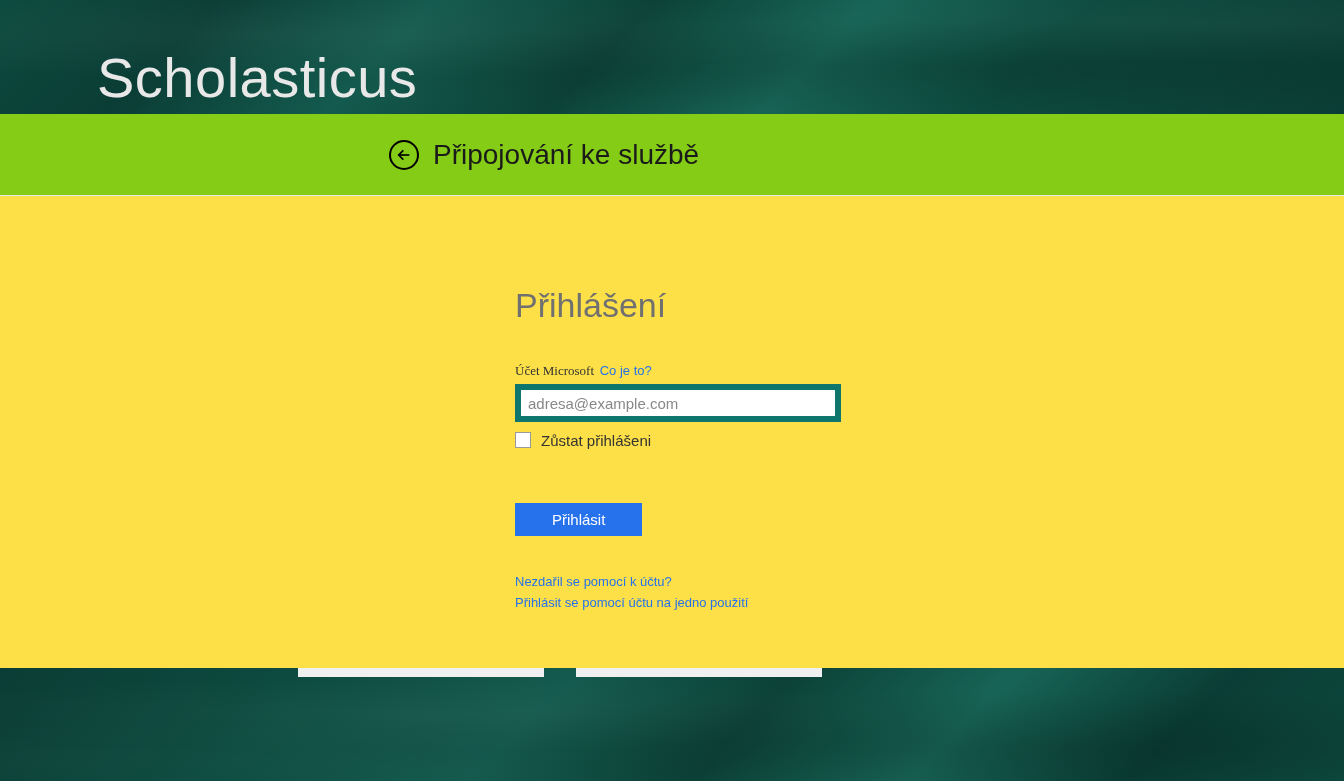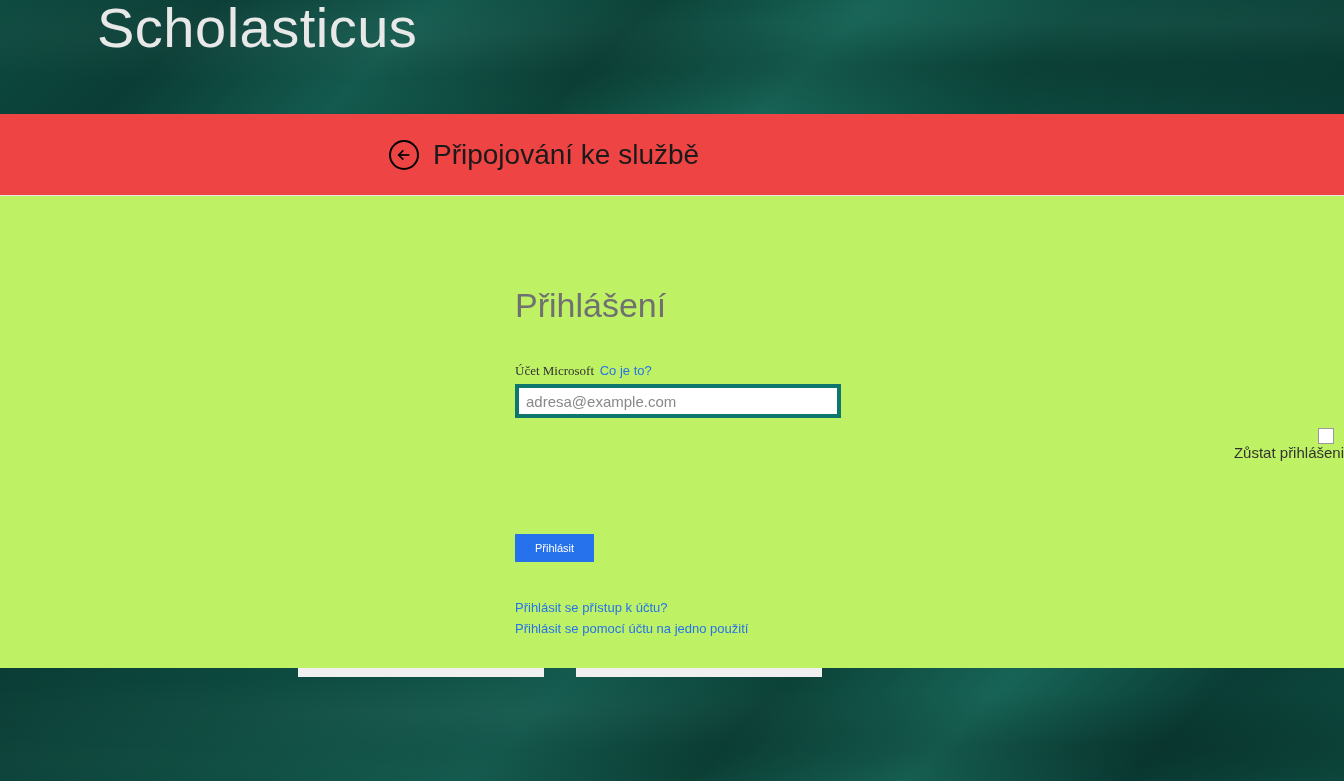--- a/index.html
+++ b/index.html
@@ -15,20 +15,21 @@
       overflow: hidden;
       background: #ffffff;
     }
     
     .top-banner {
       height: 114px;
       background: linear-gradient(135deg, #0d4a3f 0%, #0a3d35 15%, #145a4e 30%, #0c4238 45%, #176456 60%, #0d4a3f 75%, #0a3d35 100%);
       background-size: cover;
       position: relative;
       display: flex;
+      align-items: flex-end;
       padding-left: 97px;
       padding-bottom: 8px;
     }
     
     .top-banner::before {
       content: "";
       position: absolute;
       inset: 0;
       background: 
         radial-gradient(ellipse at 20% 30%, rgba(255,255,255,0.04) 0%, transparent 40%),
@@ -40,21 +41,21 @@
       font-size: 56px;
       font-weight: 300;
       color: #e8e8e8;
       position: relative;
       letter-spacing: 0.5px;
       line-height: 1;
     }
     
     .subheader {
       height: 82px;
-      background: #ef4444;
+      background: #84cc16;
       border-bottom: 1px solid #e6e6e6;
       display: flex;
       align-items: center;
       padding-left: 389px;
     }
     
     .back-button {
       width: 30px;
       height: 30px;
       border: 2px solid #000000;
@@ -73,21 +74,21 @@
     }
     
     .subheader-title {
       font-size: 28px;
       font-weight: 300;
       color: #1a1a1a;
     }
     
     .content-area {
       height: 472px;
-      background: #bef264;
+      background: #fde047;
       padding-top: 90px;
       padding-left: 515px;
     }
     
     .login-title {
       font-size: 34px;
       font-weight: 300;
       color: #707070;
       margin-bottom: 38px;
     }
@@ -116,34 +117,33 @@
       padding: 0 8px;
       font-size: 15px;
       color: #333333;
       font-family: inherit;
       outline: none;
       display: block;
       margin-bottom: 10px;
     }
     
     .text-input.focused {
-      border: 4px solid #0f766e;
+      border: 6px solid #0f766e;
       padding: 13px 7px;
     }
     
     .text-input::placeholder {
       color: #888888;
     }
     
     .checkbox-row {
       display: flex;
-      align-items: flex-end;
+      align-items: flex-start;
       margin-top: 10px;
-      margin-bottom: 38px;
-      flex-direction: column;
+      margin-bottom: 54px;
     }
     
     .checkbox {
       width: 16px;
       height: 16px;
       border: 1px solid #999999;
       background: #ffffff;
       margin-right: 10px;
       cursor: pointer;
     }
@@ -151,26 +151,25 @@
     .checkbox-label {
       font-size: 15px;
       color: #333333;
       cursor: pointer;
     }
     
     .signin-button {
       background: #2672ec;
       color: #ffffff;
       border: none;
-      padding: 8px 20px;
-      font-size: 11px;
+      padding: 8px 37px;
+      font-size: 15px;
       font-family: inherit;
       cursor: pointer;
       margin-bottom: 38px;
-      margin-top: 35px;
     }
     
     .help-link {
       display: block;
       font-size: 13px;
       color: #2672ec;
       cursor: pointer;
       margin-bottom: 6px;
       text-decoration: none;
     }
@@ -236,20 +235,20 @@
   <input type="text" class="text-input focused" placeholder="adresa@example.com" style="">
   
   
   <div class="checkbox-row">
     <div class="checkbox"></div>
     <span class="checkbox-label">Zůstat přihlášeni</span>
   </div>
   
   <button class="signin-button">Přihlásit</button>
   
-  <a class="help-link">Přihlásit se přístup k účtu?</a>
+  <a class="help-link">Nezdařil se pomocí k účtu?</a>
   <a class="help-link">Přihlásit se pomocí účtu na jedno použití</a>
 </div>
 
 <div class="bottom-banner">
   <div class="bottom-box bottom-box-1"></div>
   <div class="bottom-box bottom-box-2"></div>
 </div>
 
 </body></html>

